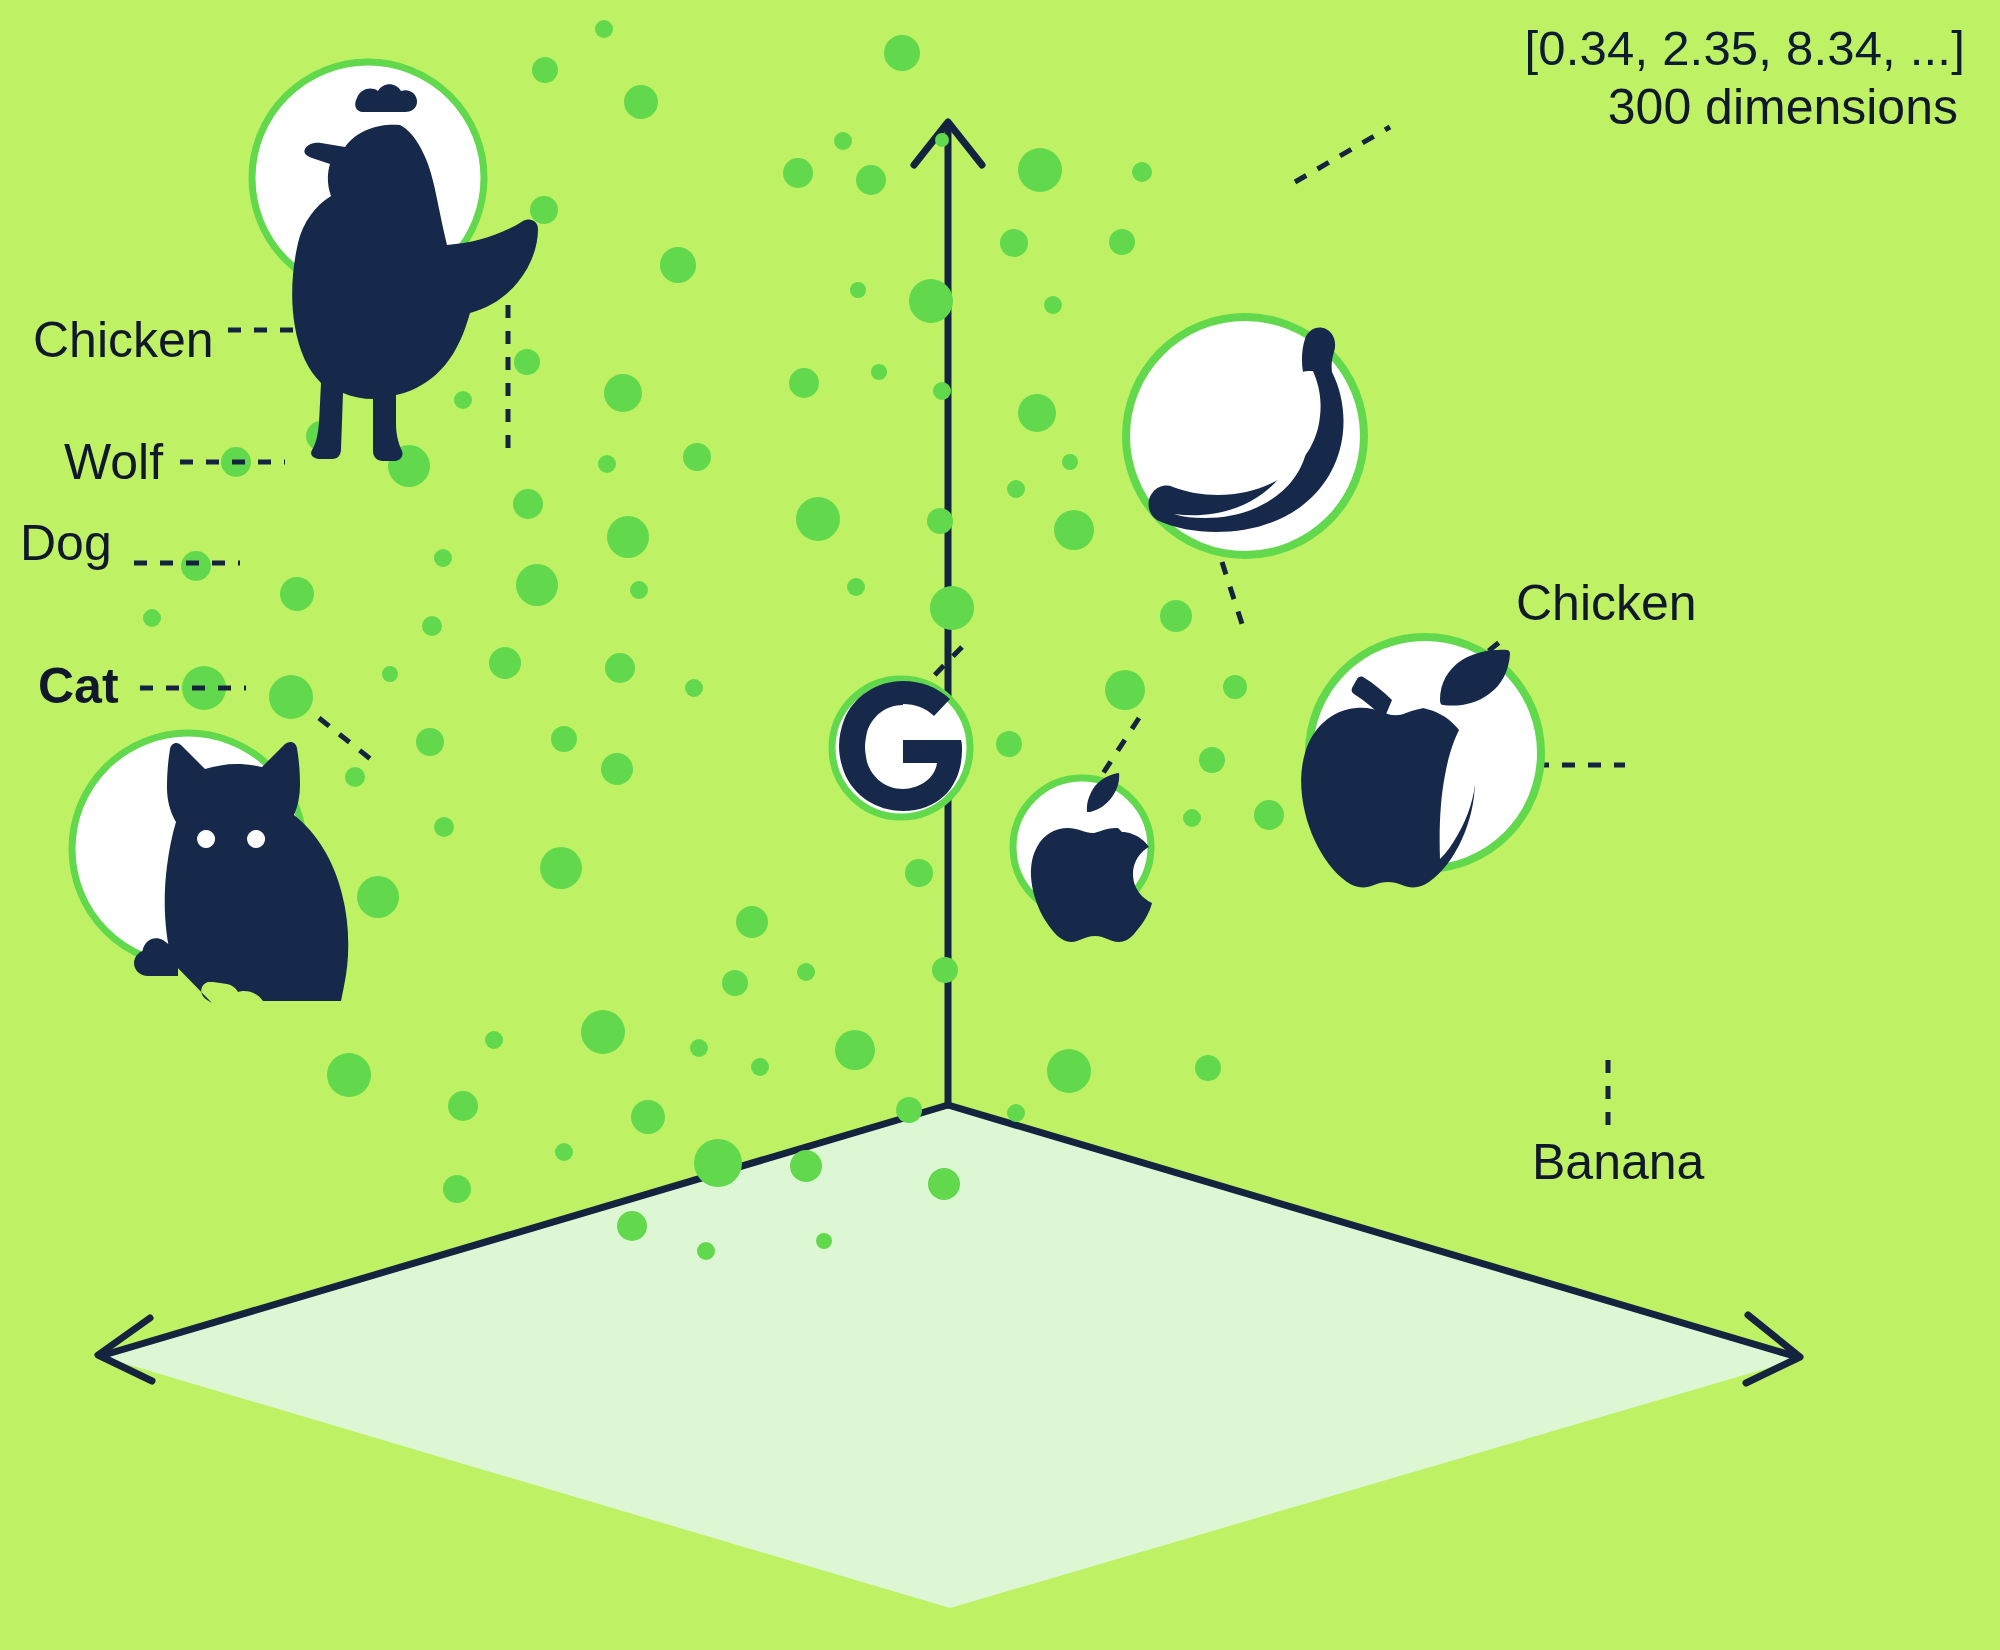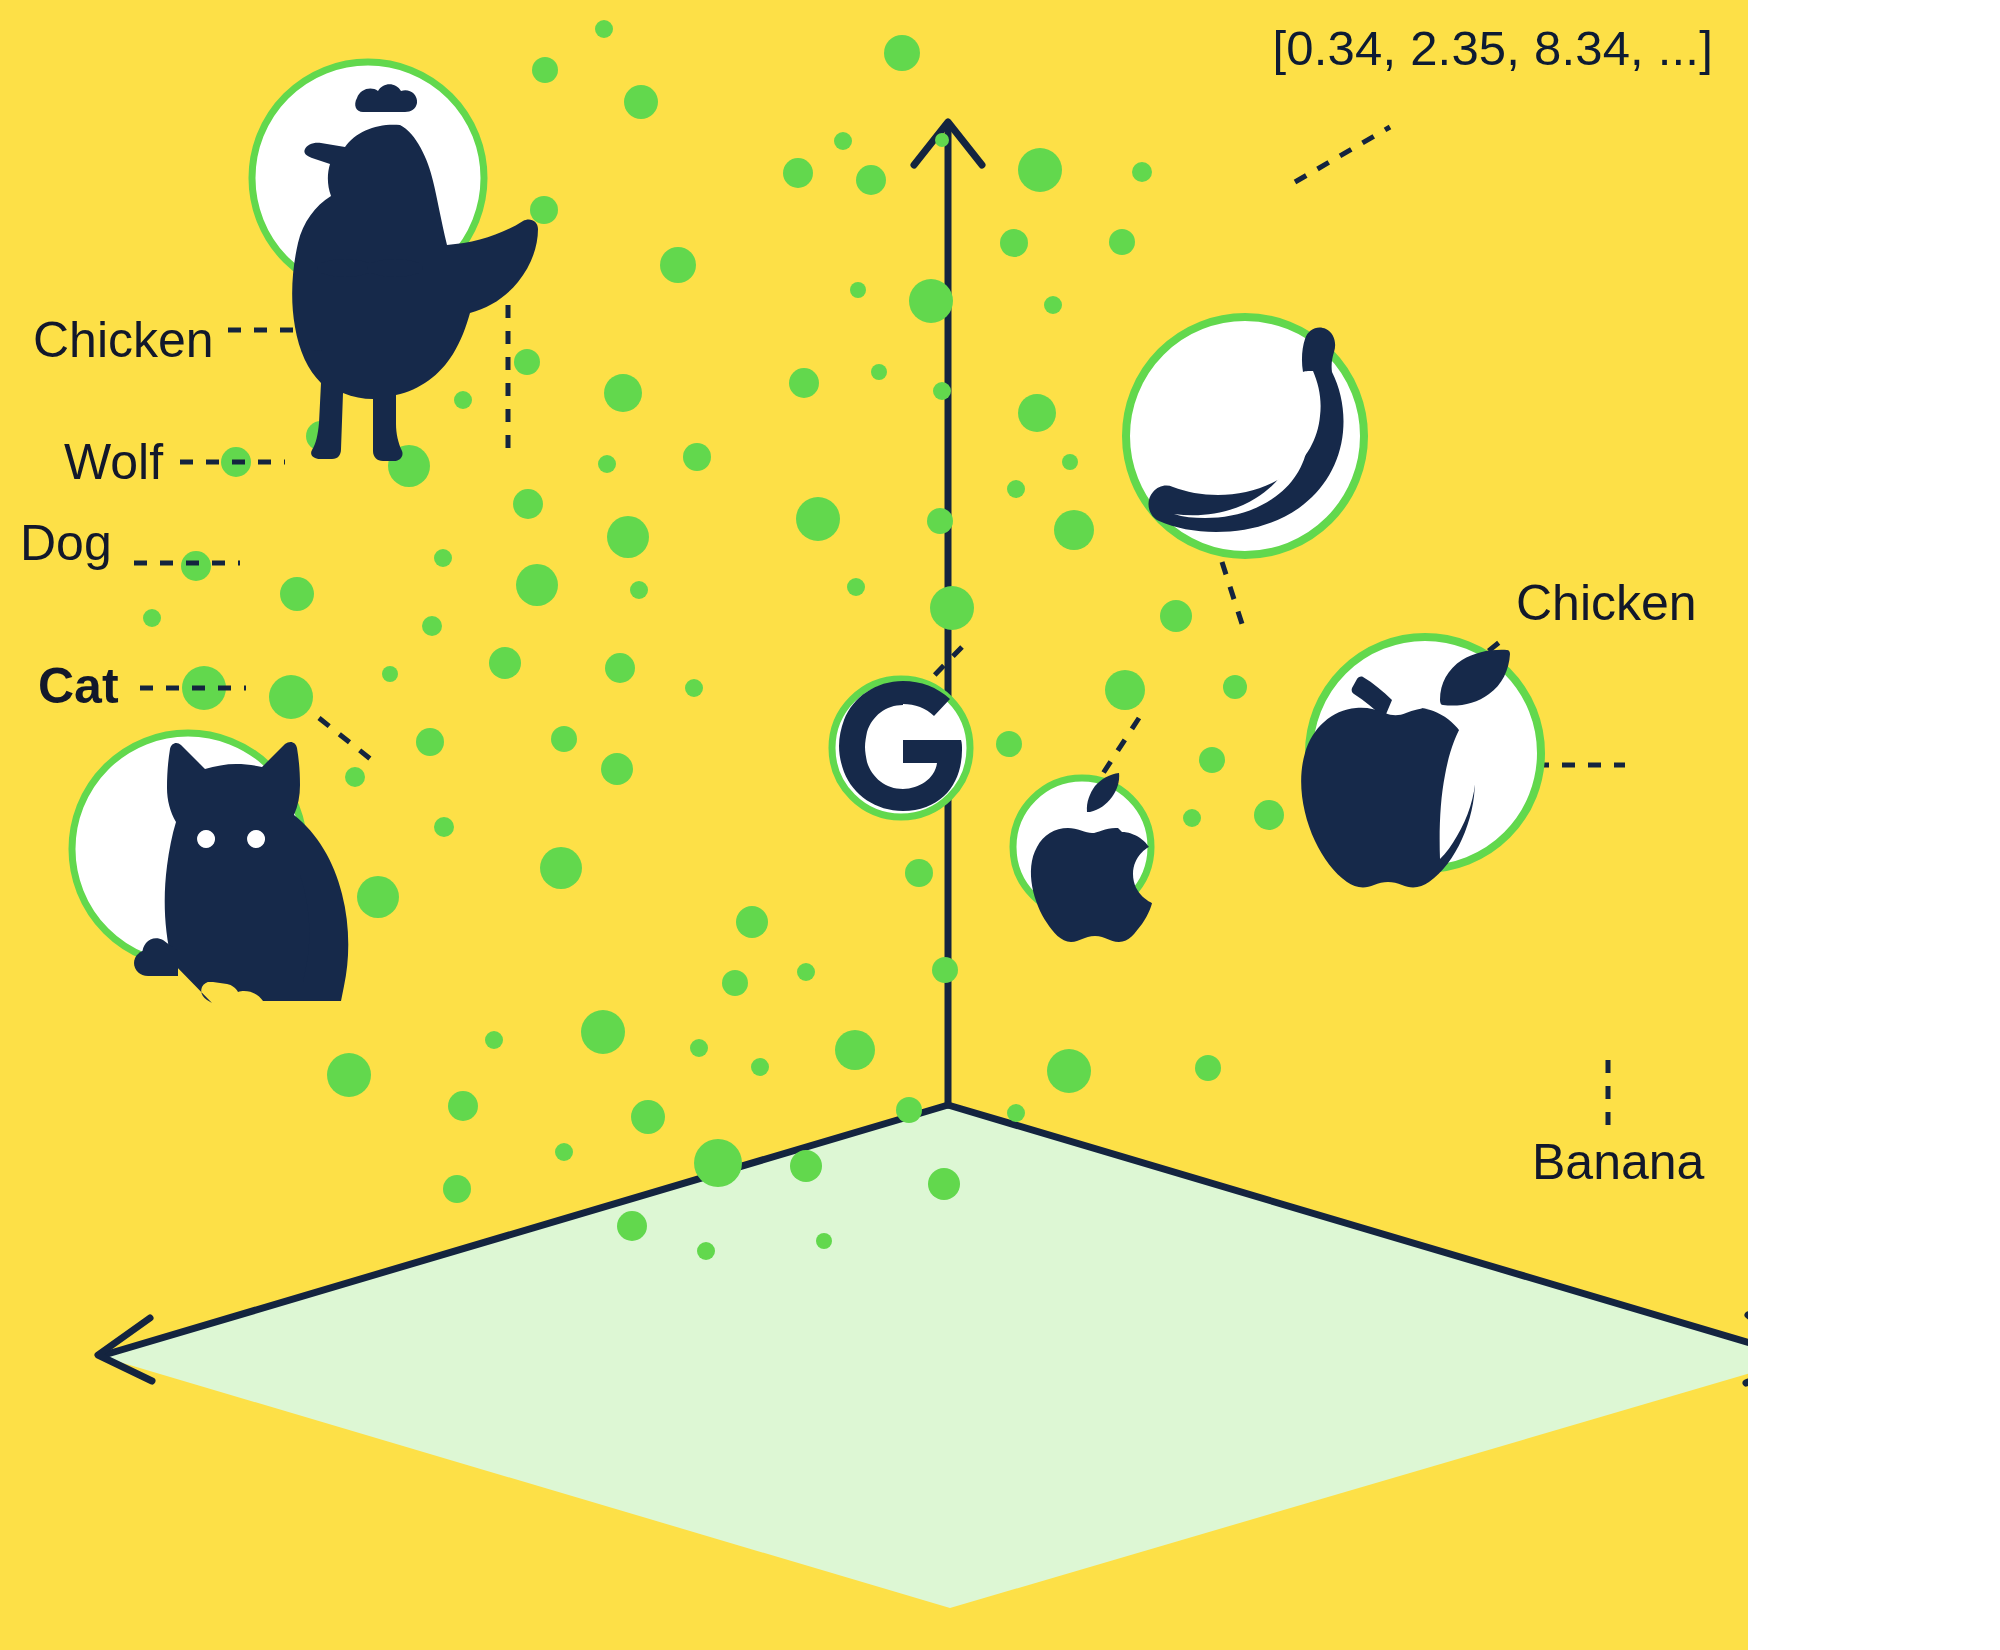--- a/index.html
+++ b/index.html
@@ -5,23 +5,23 @@
   html, body {
     margin: 0;
     padding: 0;
     background: #ffffff;
   }
   body {
     font-family: "Liberation Sans", sans-serif;
   }
   #stage {
     position: relative;
-    width: 1748px;
+    width: 2000px;
     height: 1650px;
-    background: #fde047;
+    background: #bef264;
     overflow: hidden;
   }
   #viz {
     position: absolute;
     left: 0;
     top: 0;
     width: 2000px;
     height: 1650px;
   }
   .vec-label {
@@ -385,20 +385,21 @@
                  c 10 13 14 32 13 51
                  c -1 22 -8 44 -19 62
                  c -5 9 -11 17 -17 23
                  c -1 -28 0 -59 5 -84
                  c 4 -22 10 -39 18 -52 z" fill="#ffffff"></path>
       </g>
     </g>
   </svg>
 
   <div class="vec-label" style="right:35px; top:18px;">[0.34, 2.35, 8.34, ...]</div>
+  <div class="dim-label" style="right:42px; top:82px;">300 dimensions</div>
 
   <div class="word-label" style="left:33px; top:315px;">Chicken</div>
   <div class="word-label" style="left:64px; top:437px;">Wolf</div>
   <div class="word-label" style="left:20px; top:518px;">Dog</div>
   <div class="word-label" style="left:38px; top:661px;font-weight:bold;">Cat</div>
   <div class="word-label" style="left:1516px; top:578px;">Chicken</div>
   <div class="word-label" style="left:1532px; top:1137px;">Banana</div>
 
 </div>
 

